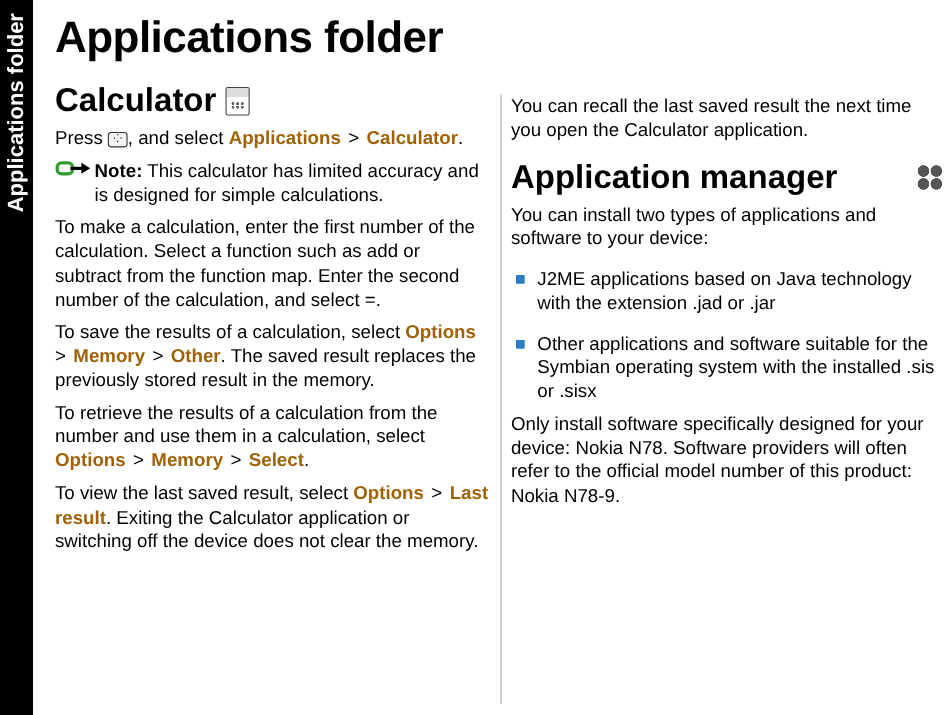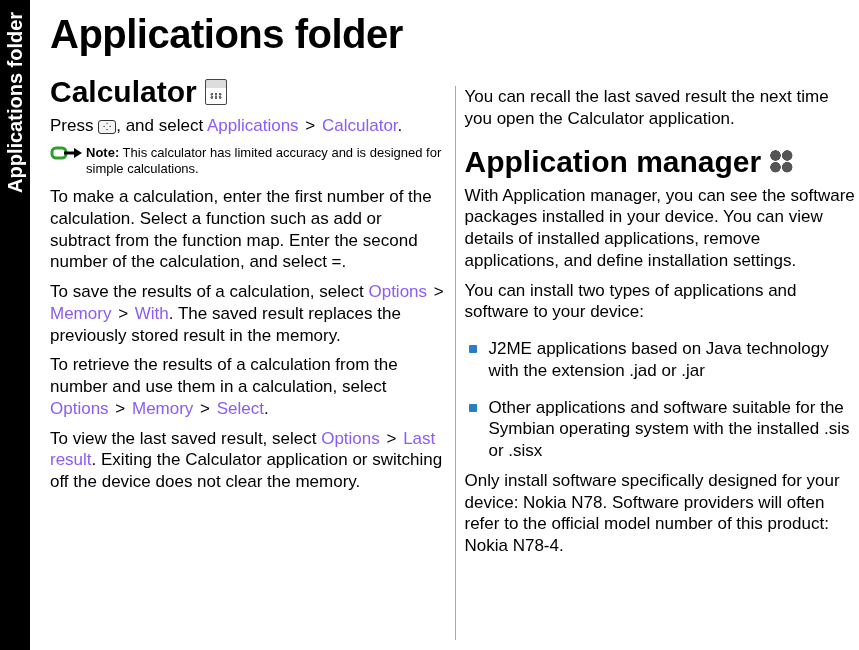--- a/index.html
+++ b/index.html
@@ -109,32 +109,32 @@
       width: 18px;
       height: 14px;
       border: 1px solid #333;
       border-radius: 3px;
       vertical-align: middle;
       font-size: 10px;
       text-align: center;
       line-height: 12px;
       background: #f3f3f3;
     }
-    .link { color: #8b5cf6; font-weight: normal; }
+    .link { color: #a16207; font-weight: bold; }
     .sep { color: #000; font-weight: normal; margin: 0 2px; }
     .note-row { display: flex; align-items: flex-start; gap: 2px; margin-bottom: 8px; }
     .note-icon {
       width: 34px;
       height: 22px;
       flex-shrink: 0;
       position: relative;
       margin-top: 1px;
     }
     .note-icon svg { display: block; }
-    .note-text { font-size: 13px; line-height: 1.28; }
+    .note-text { font-size: 17px; line-height: 1.28; }
     .note-text strong { font-weight: bold; }
     ul { list-style: none; margin-bottom: 8px; }
     li { font-size: 17px; line-height: 1.28; padding-left: 24px; position: relative; margin-bottom: 6px; margin-top: 15px; }
     li::before {
       content: "";
       position: absolute;
       left: 4px; top: 7px;
       width: 8px; height: 8px;
       background: #2a7cc7;
       border-radius: 1px;
@@ -176,47 +176,46 @@
         </svg>
       </span>
       <div class="note-text">
         <strong>Note:</strong><span>  This calculator has limited accuracy and is designed for simple calculations.</span>
       </div>
     </div>
 
     <p>To make a calculation, enter the first number of the calculation. Select a function such as add or subtract from the function map. Enter the second number of the calculation, and select =.</p>
 
     <p>
-      <span>To save the results of a calculation, select </span><span class="link">Options</span><span class="sep"> &gt; </span><span class="link">Memory</span><span class="sep"> &gt; </span><span class="link">With</span><span>. The saved result replaces the previously stored result in the memory.</span>
+      <span>To save the results of a calculation, select </span><span class="link">Options</span><span class="sep"> &gt; </span><span class="link">Memory</span><span class="sep"> &gt; </span><span class="link">Other</span><span>. The saved result replaces the previously stored result in the memory.</span>
     </p>
 
     <p>
       <span>To retrieve the results of a calculation from the number and use them in a calculation, select </span><span class="link">Options</span><span class="sep"> &gt; </span><span class="link">Memory</span><span class="sep"> &gt; </span><span class="link">Select</span><span>.</span>
     </p>
 
     <p>
       <span>To view the last saved result, select </span><span class="link">Options</span><span class="sep"> &gt; </span><span class="link">Last result</span><span>. Exiting the Calculator application or switching off the device does not clear the memory.</span>
     </p>
   </div>
 
   <div class="col" style="padding-top:74px;">
     <p>You can recall the last saved result the next time you open the Calculator application.</p>
 
-    <h2 style="margin-top:15px;">
+    <h2 style="margin-top:15px;justify-content:space-between;">
       <span>Application manager</span>
       <span class="icon-mgr"></span>
     </h2>
 
-    <p>With Application manager, you can see the software packages installed in your device. You can view details of installed applications, remove applications, and define installation settings.</p>
 
 
     <p>You can install two types of applications and software to your device:</p>
 
     <ul>
       <li>J2ME applications based on Java technology with the extension .jad or .jar</li>
       <li>Other applications and software suitable for the Symbian operating system with the installed .sis or .sisx</li>
     </ul>
 
-    <p>Only install software specifically designed for your device: Nokia N78. Software providers will often refer to the official model number of this product: Nokia N78-4.</p>
+    <p>Only install software specifically designed for your device: Nokia N78. Software providers will often refer to the official model number of this product: Nokia N78-9.</p>
   </div>
 </div>
 
 <div class="divider"></div>
 
 </body></html>

